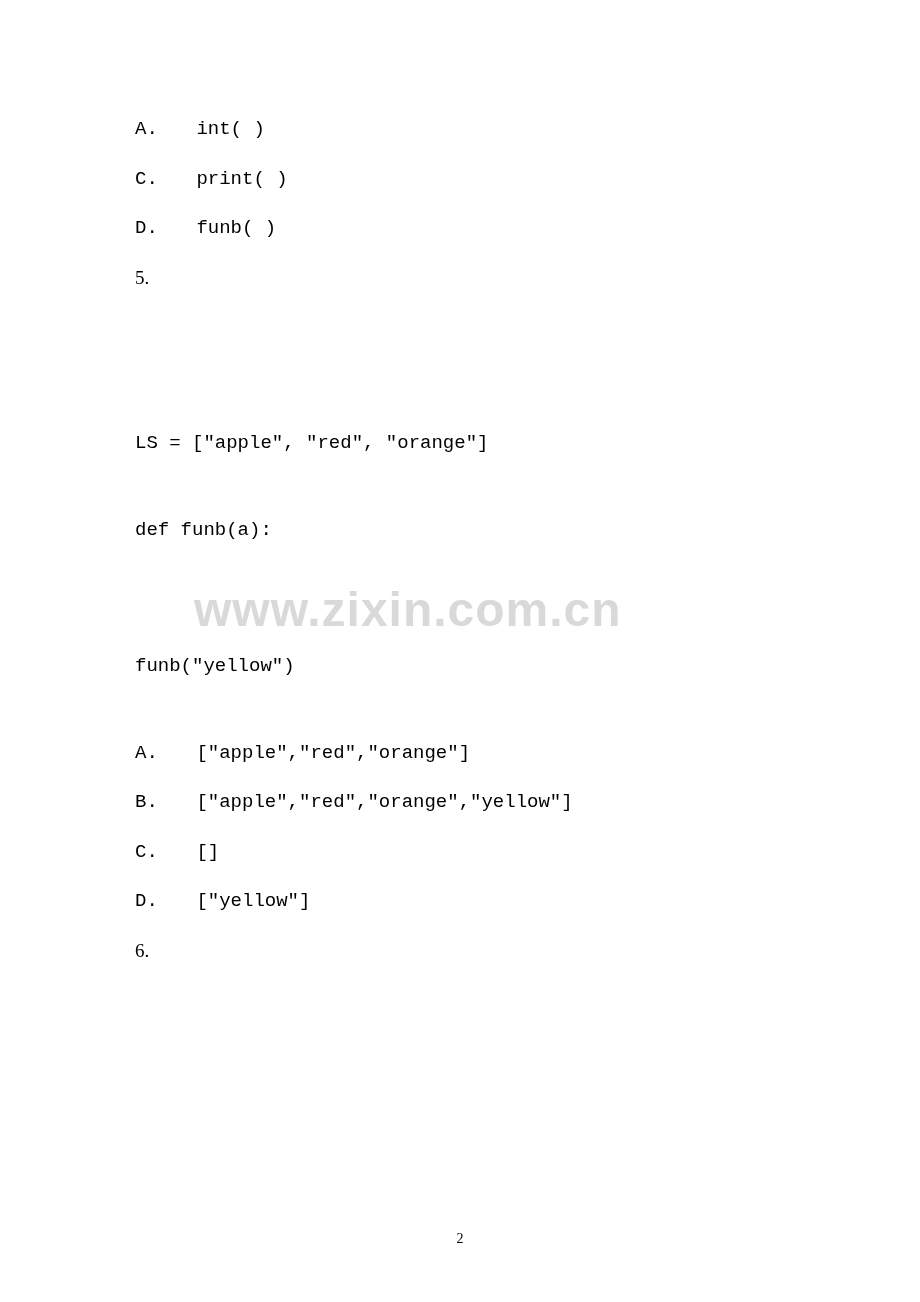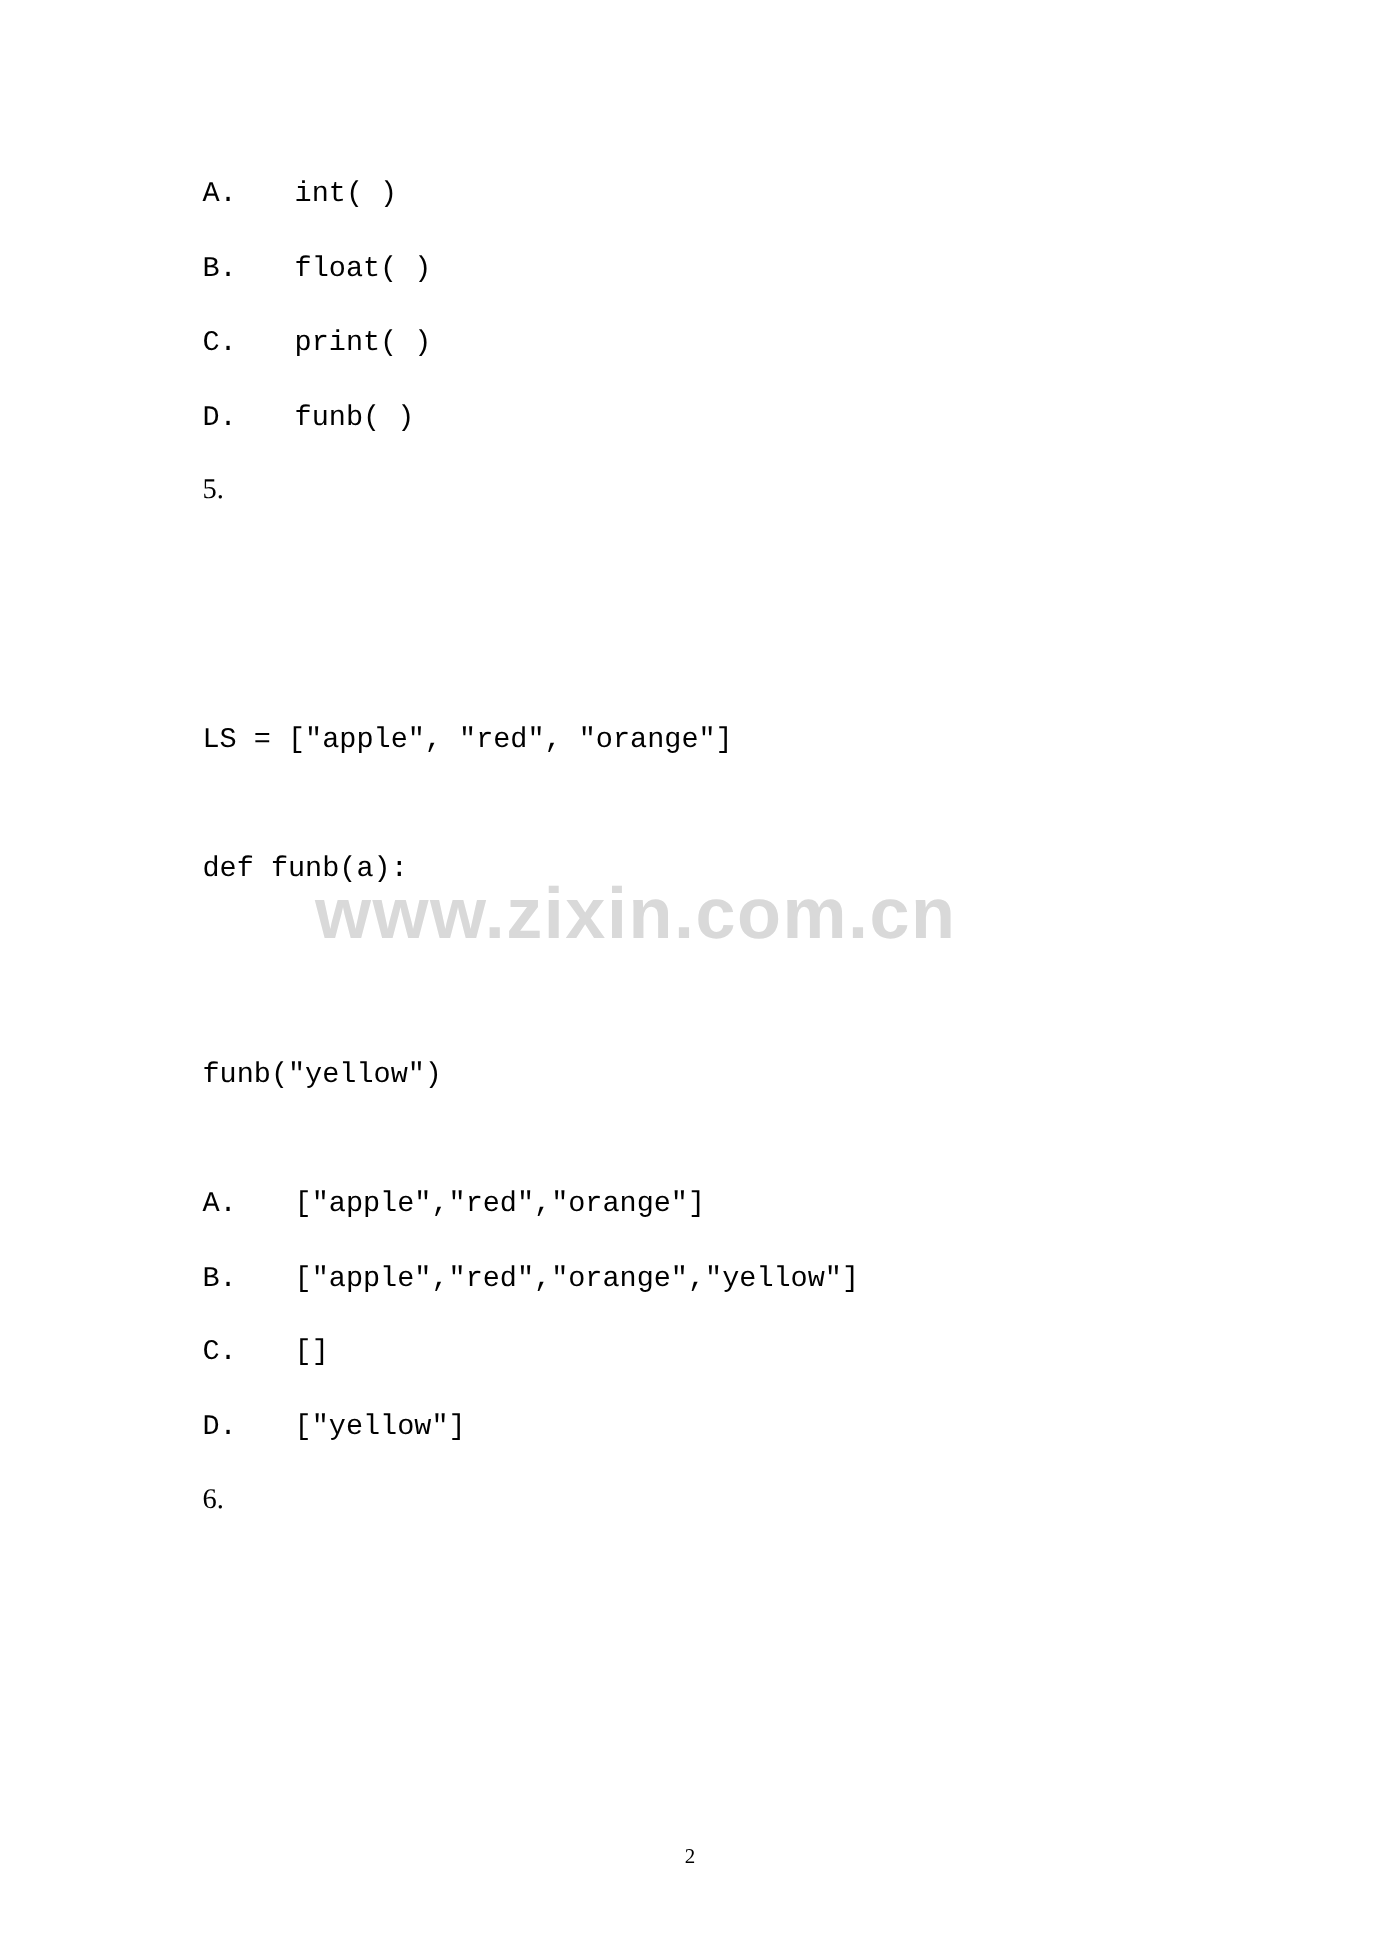--- a/index.html
+++ b/index.html
@@ -48,21 +48,21 @@
     .code-line {
       font-family: "Courier New", monospace;
       margin-bottom: 0;
     }
     .code-indent {
       padding-left: 48px;
     }
     .watermark {
       position: absolute;
       top: 582px;
-      left: 210px;
+      left: 194px;
       font-size: 48px;
       font-weight: bold;
       color: #d9d9d9;
       font-family: Arial, sans-serif;
       letter-spacing: 1px;
       z-index: 0;
       pointer-events: none;
     }
     .page-number {
       position: absolute;
@@ -84,24 +84,20 @@
 
 <div class="watermark">www.zixin.com.cn</div>
 
 <div class="content text-layer">
 
   <div class="option-line">
     <span class="option-label">A.</span>
     <span class="option-value">int( )</span>
   </div>
 
-  <div class="option-line">
-    <span class="option-label">B.</span>
-    <span class="option-value">float( )</span>
-  </div>
 
   <div class="option-line">
     <span class="option-label">C.</span>
     <span class="option-value">print( )</span>
   </div>
 
   <div class="option-line">
     <span class="option-label">D.</span>
     <span class="option-value">funb( )</span>
   </div>

